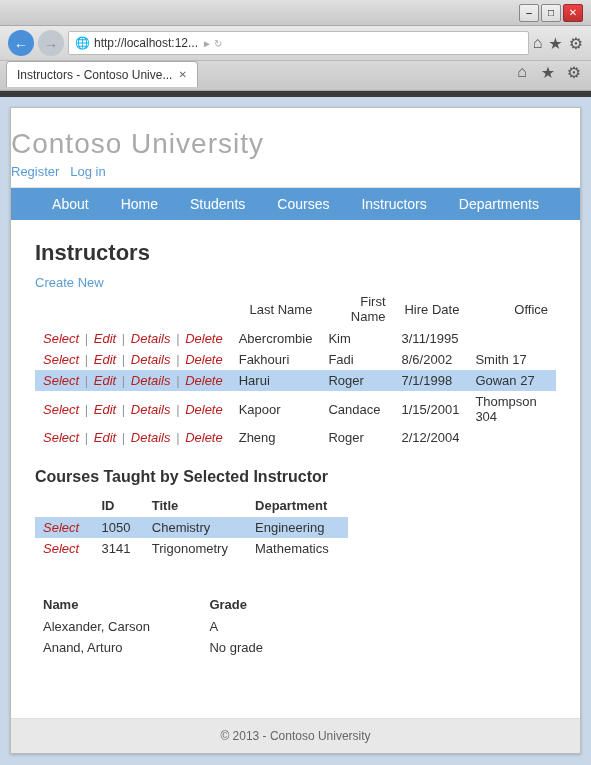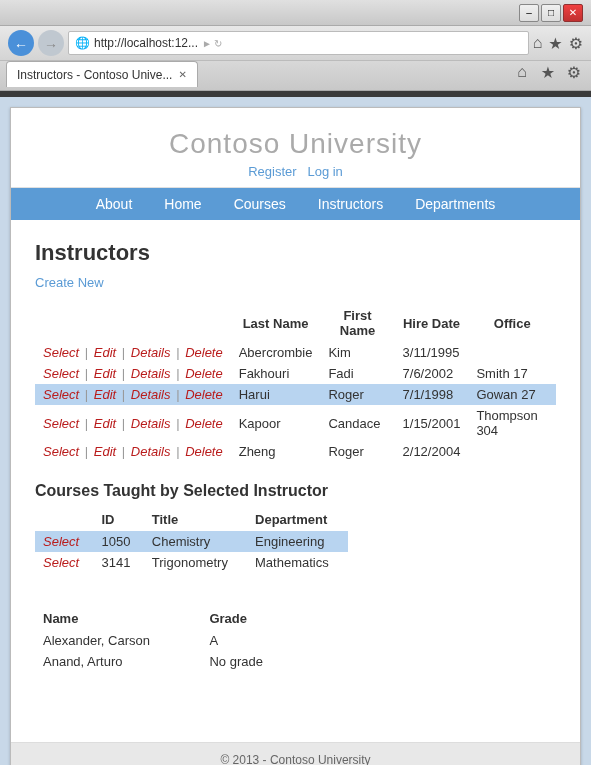--- a/index.html
+++ b/index.html
@@ -57,21 +57,21 @@
     
     .page-wrapper {
       background: white;
       margin: 10px;
       min-height: 640px;
       border: 1px solid #bbb;
       box-shadow: 0 1px 3px rgba(0,0,0,0.2);
     }
 
     .page-header {
-      text-align: center;
+      text-align: left;
       padding: 20px 0 8px;
       border-bottom: 1px solid #e0e0e0;
     }
     .site-title {
       font-size: 28px;
       color: #aaa;
       font-weight: normal;
       letter-spacing: 1px;
     }
     .header-links {
@@ -109,33 +109,32 @@
       font-weight: bold;
       color: #333;
       margin-bottom: 8px;
     }
 
     .create-new-link {
       color: #5b9bd5;
       text-decoration: none;
       font-size: 13px;
       display: inline-block;
-      margin-bottom: 14px;
     }
 
     
     .instructors-table {
       width: 100%;
       border-collapse: collapse;
       margin-bottom: 20px;
     }
     .instructors-table th {
-      text-align: center;
+      text-align: right;
       padding: 4px 8px;
-      font-weight: bold;
+      font-weight: normal;
       color: #333;
       font-size: 13px;
     }
     .instructors-table td {
       padding: 3px 8px;
       font-size: 13px;
       color: #333;
     }
     .instructors-table .actions-col {
       white-space: nowrap;
@@ -183,21 +182,21 @@
       color: #333;
     }
     .course-row-selected {
       background: #b8d4f0;
     }
 
     
     .students-table {
       width: 50%;
       border-collapse: collapse;
-      margin-bottom: 30px;
+      margin-bottom: 20px;
     }
     .students-table th {
       text-align: left;
       padding: 4px 8px;
       font-weight: bold;
       color: #333;
       font-size: 13px;
     }
     .students-table td {
       padding: 3px 8px;
@@ -334,20 +333,21 @@
     <div class="header-links">
       <a href="#">Register</a>
       &nbsp;
       <a href="#">Log in</a>
     </div>
   </div>
 
   <nav class="nav-bar">
     <a class="nav-item" href="#">About</a>
     <a class="nav-item" href="#">Home</a>
+    <a class="nav-item" href="#">Students</a>
     <a class="nav-item" href="#">Courses</a>
     <a class="nav-item" href="#">Instructors</a>
     <a class="nav-item" href="#">Departments</a>
   </nav>
 
   <div class="page-content">
 
     <div class="page-title">Instructors</div>
     <a class="create-new-link" href="#">Create New</a>
 
@@ -367,21 +367,21 @@
             <td class="actions-col"><a class="action-link" href="#">Select</a><span class="action-sep"> | </span><a class="action-link" href="#">Edit</a><span class="action-sep"> | </span><a class="action-link" href="#">Details</a><span class="action-sep"> | </span><a class="action-link" href="#">Delete</a></td>
             <td>Abercrombie</td>
             <td>Kim</td>
             <td>3/11/1995</td>
             <td></td>
           </tr>
           <tr>
             <td class="actions-col"><a class="action-link" href="#">Select</a><span class="action-sep"> | </span><a class="action-link" href="#">Edit</a><span class="action-sep"> | </span><a class="action-link" href="#">Details</a><span class="action-sep"> | </span><a class="action-link" href="#">Delete</a></td>
             <td>Fakhouri</td>
             <td>Fadi</td>
-            <td>7/6/2002</td>
+            <td>8/6/2002</td>
             <td>Smith 17</td>
           </tr>
           <tr class="row-selected">
             <td class="actions-col"><a class="action-link" href="#">Select</a><span class="action-sep"> | </span><a class="action-link" href="#">Edit</a><span class="action-sep"> | </span><a class="action-link" href="#">Details</a><span class="action-sep"> | </span><a class="action-link" href="#">Delete</a></td>
             <td>Harui</td>
             <td>Roger</td>
             <td>7/1/1998</td>
             <td>Gowan 27</td>
           </tr>
           <tr>

